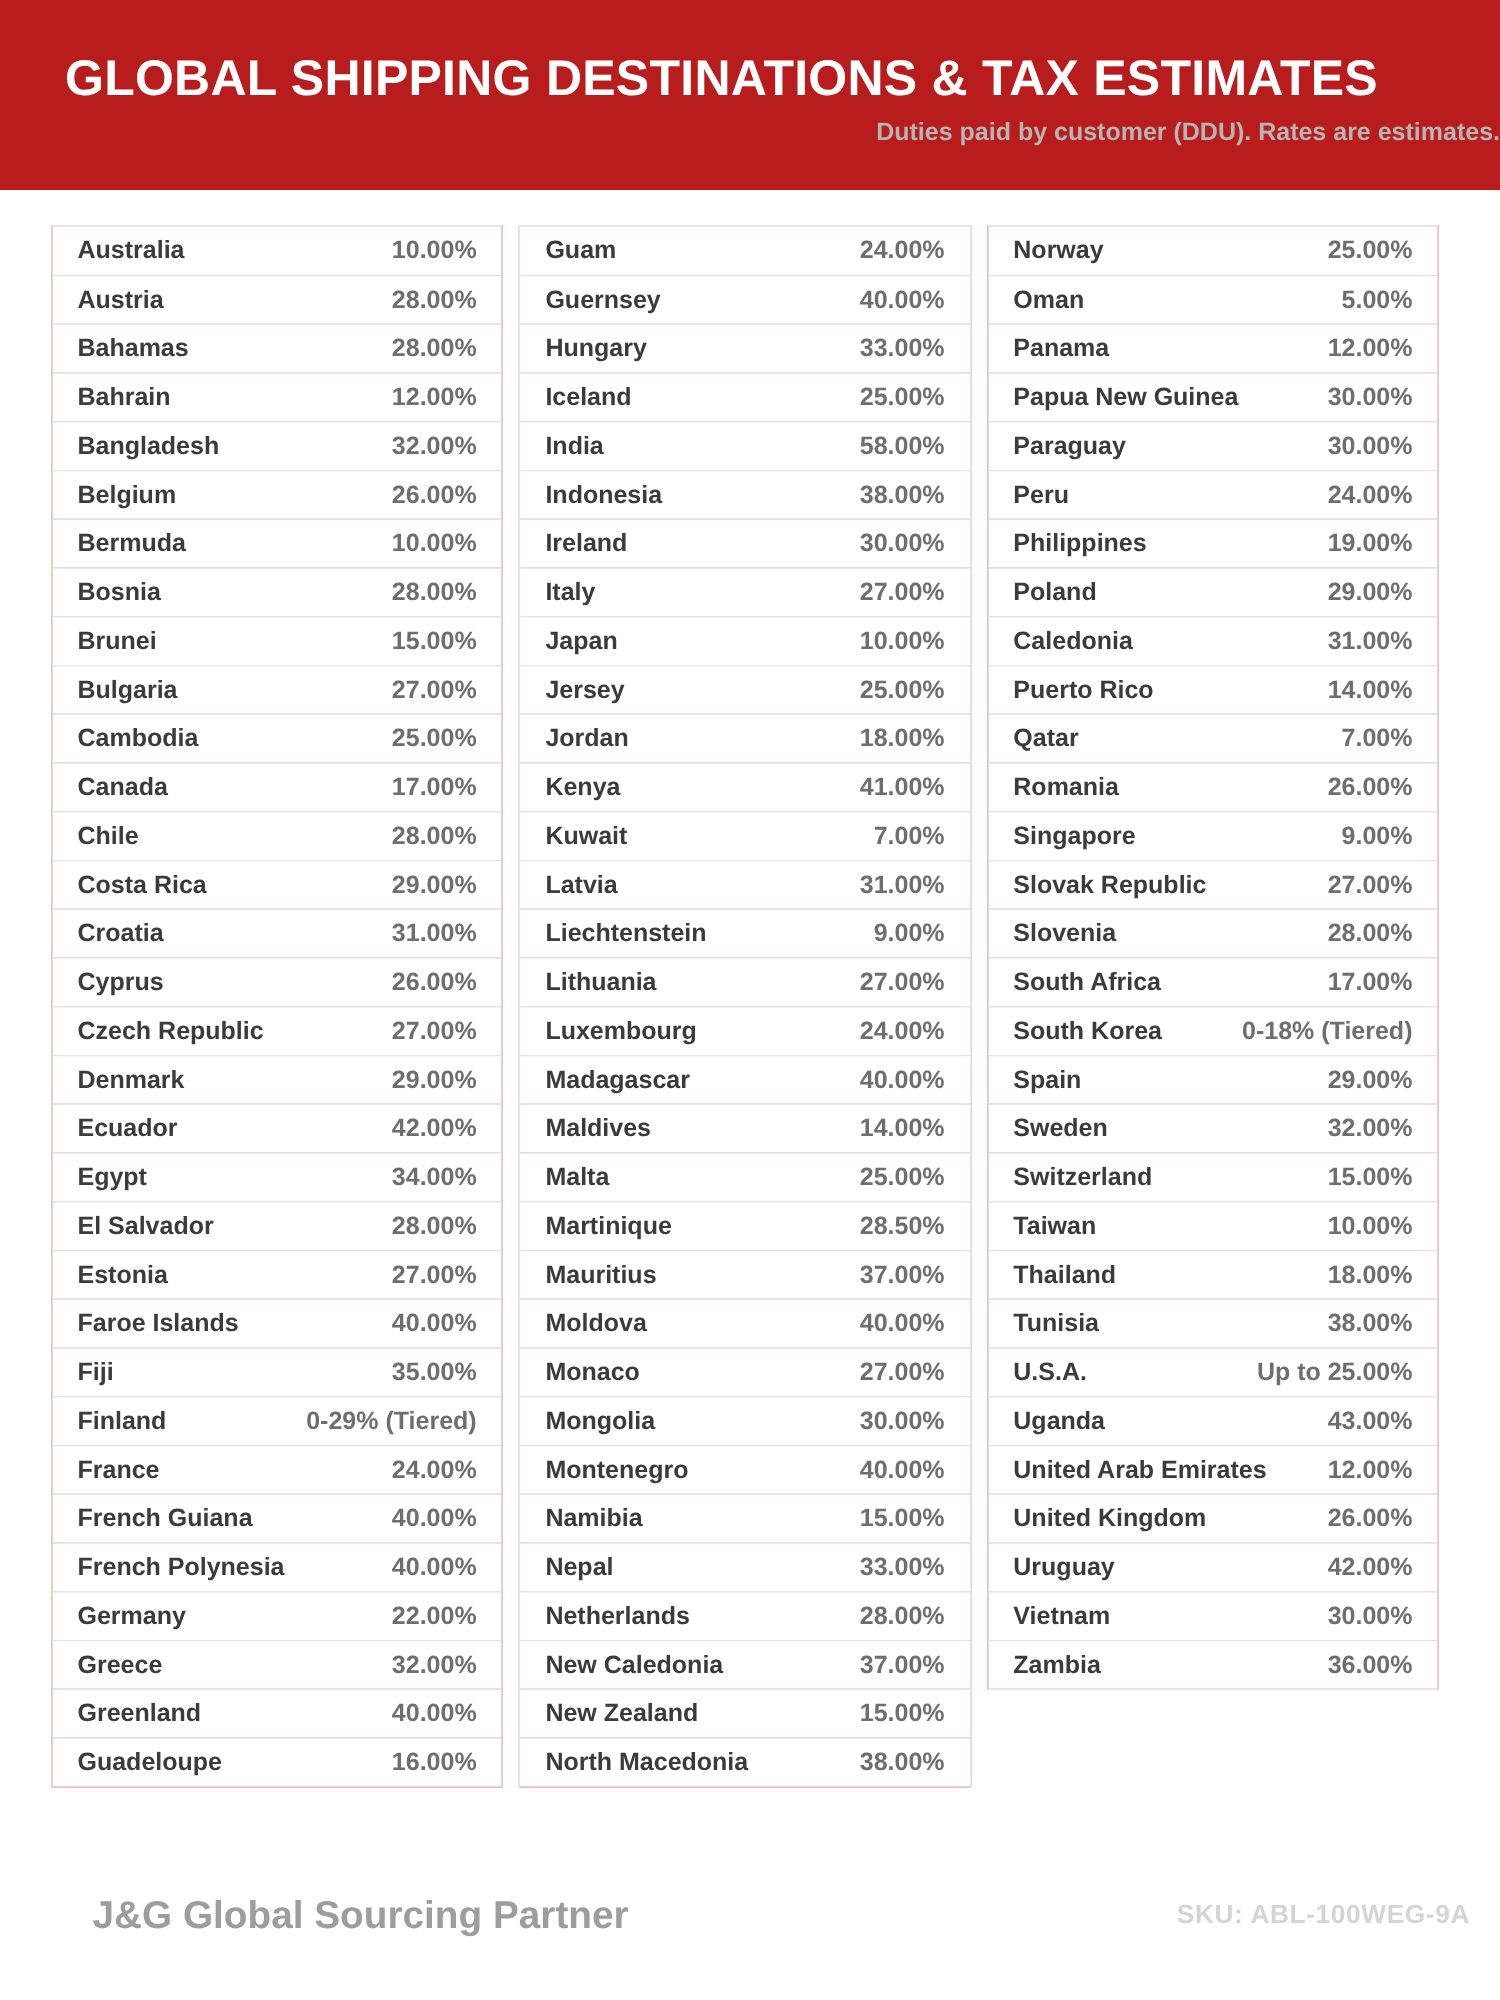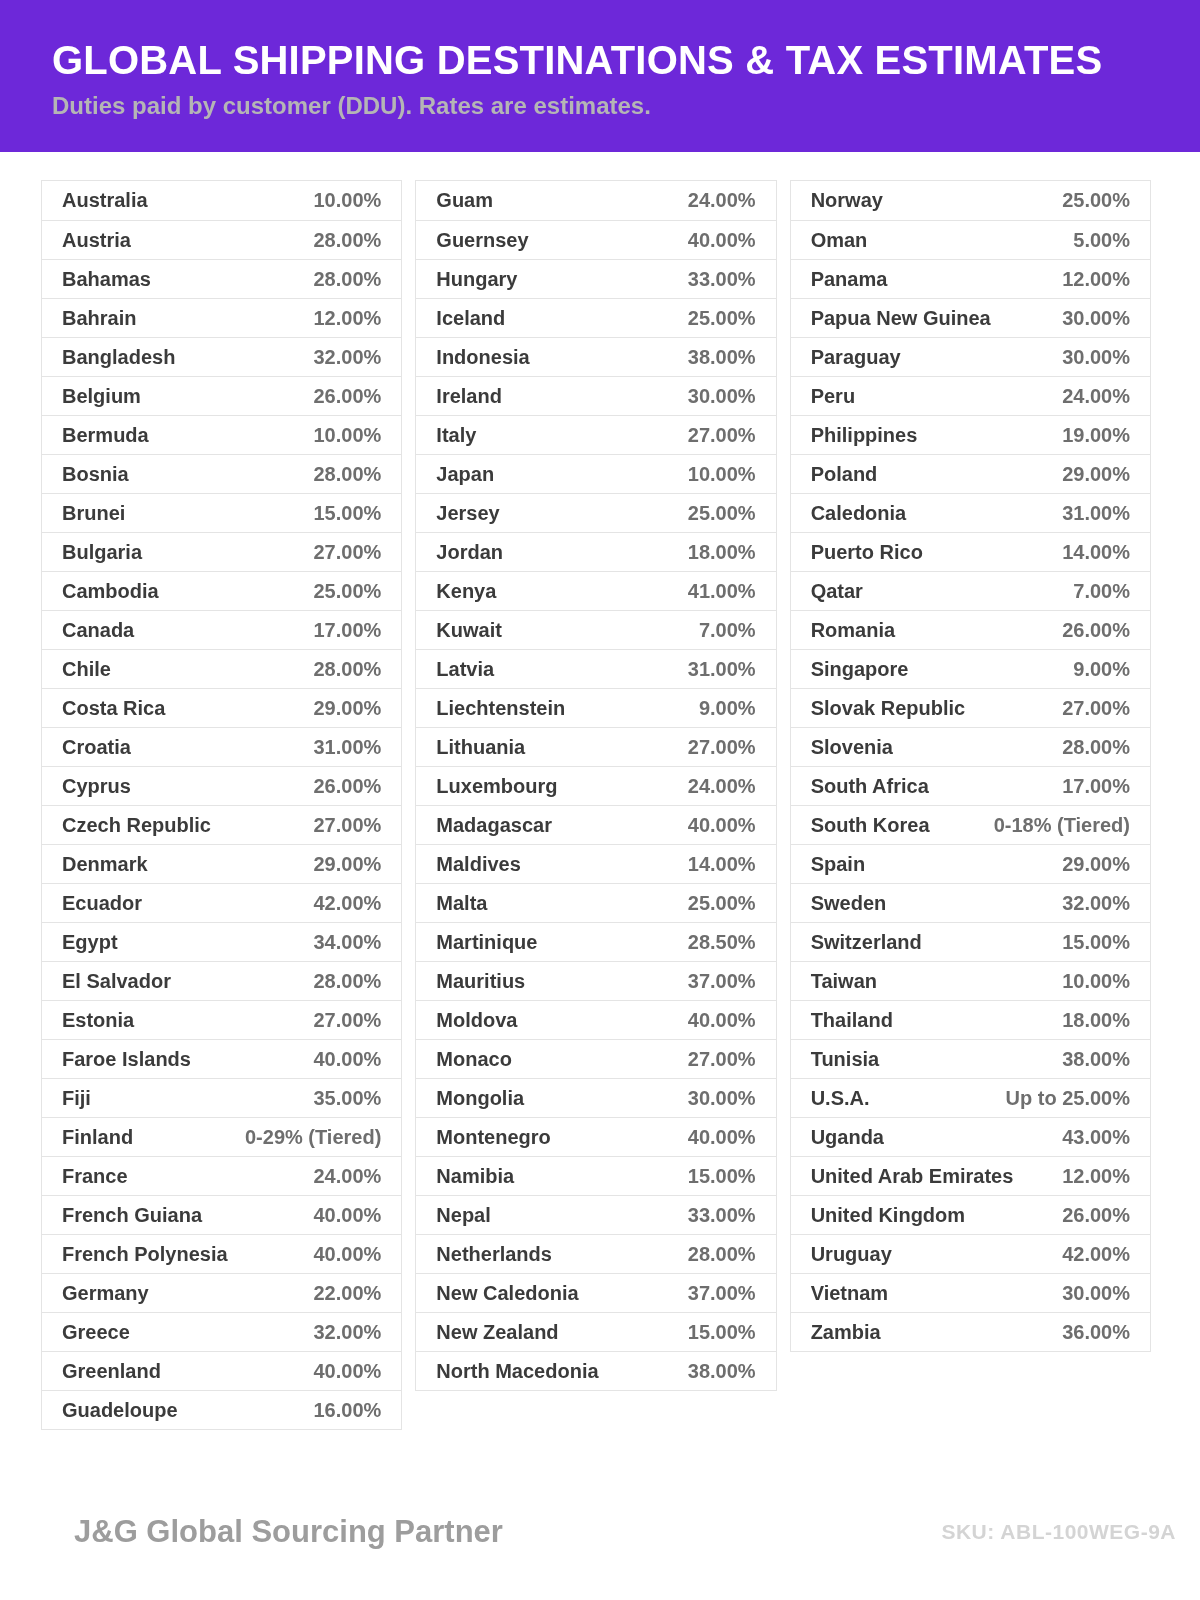--- a/index.html
+++ b/index.html
@@ -8,39 +8,40 @@
     position: relative;
     width: 1200px;
     height: 1600px;
     background: #ffffff;
     font-family: "Liberation Sans", sans-serif;
     overflow: hidden;
   }
   
   .header {
     height: 152px;
-    background: #6d28d9;
+    background: #b91c1c;
     display: flex;
     flex-direction: column;
     justify-content: center;
     padding-left: 52px;
     padding-top: 6px;
   }
   .header .title {
     color: #ffffff;
     font-size: 40px;
     font-weight: bold;
     letter-spacing: 0.2px;
     line-height: 1.1;
   }
   .header .subtitle {
     margin-top: 10px;
     color: #b5b5b5;
-    font-size: 24px;
-    font-weight: bold;
+    font-size: 20px;
+    font-weight: bold;
+    text-align: right;
   }
   
   .tables {
     display: flex;
     gap: 13px;
     padding: 0 49px 0 41px;
     margin-top: 28px;
     align-items: flex-start;
   }
   .col {
@@ -245,20 +246,24 @@
         </div>
         <div class="row">
           <span class="country">Hungary</span>
           <span class="rate">33.00%</span>
         </div>
         <div class="row">
           <span class="country">Iceland</span>
           <span class="rate">25.00%</span>
         </div>
         <div class="row">
+          <span class="country">India</span>
+          <span class="rate">58.00%</span>
+        </div>
+        <div class="row">
           <span class="country">Indonesia</span>
           <span class="rate">38.00%</span>
         </div>
         <div class="row">
           <span class="country">Ireland</span>
           <span class="rate">30.00%</span>
         </div>
         <div class="row">
           <span class="country">Italy</span>
           <span class="rate">27.00%</span>

